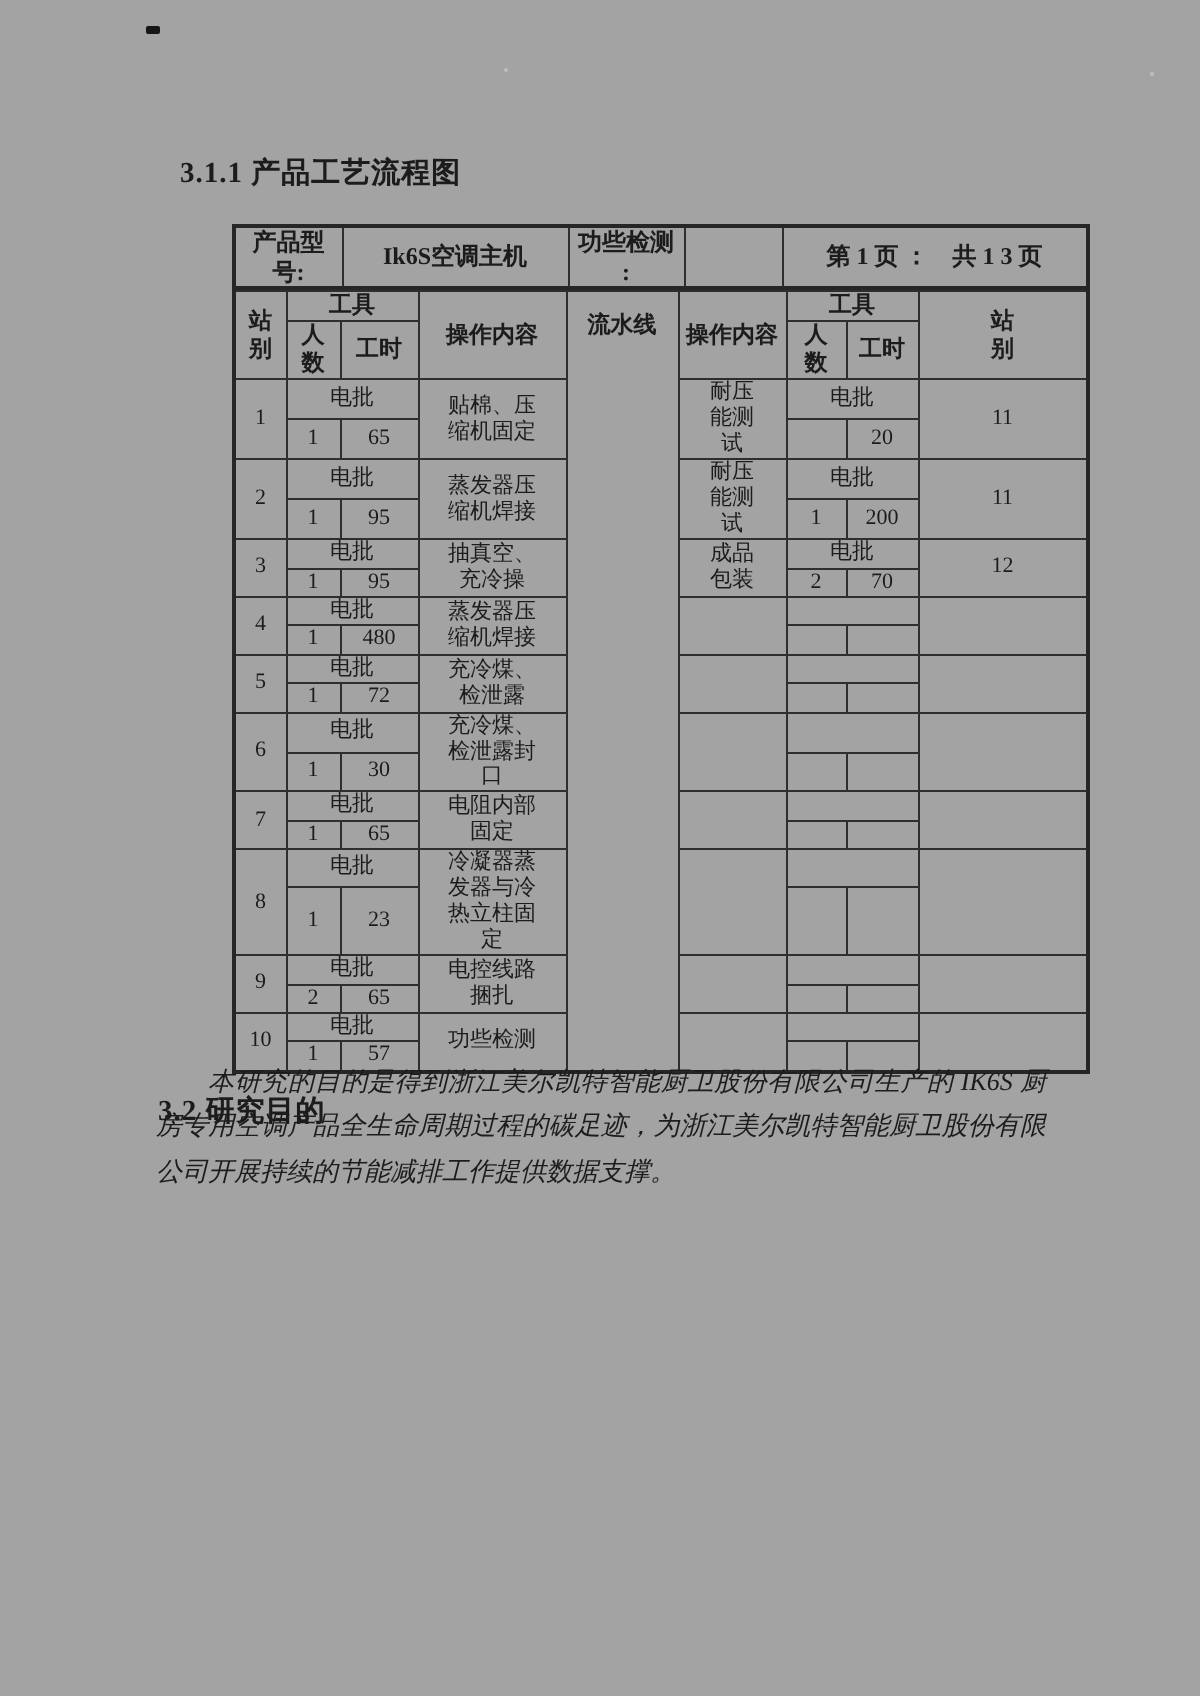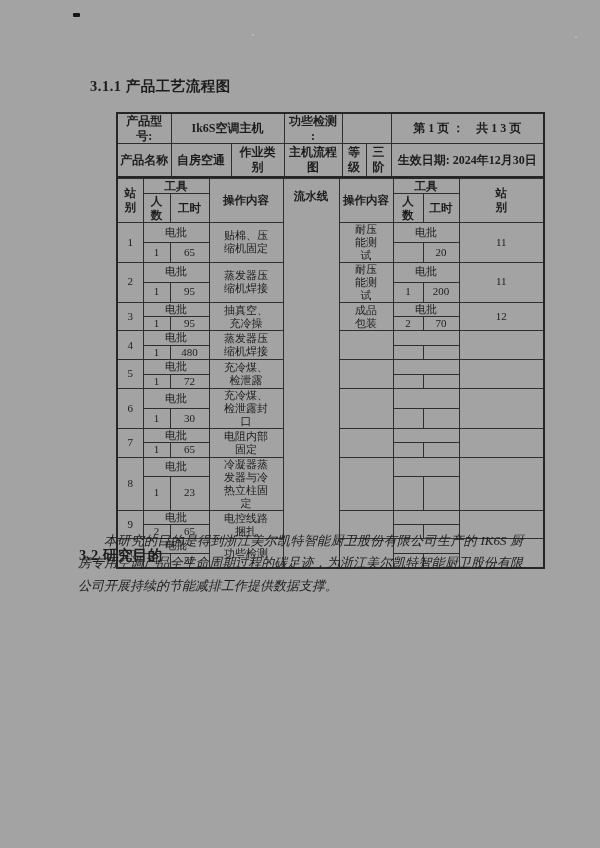--- a/index.html
+++ b/index.html
@@ -59,33 +59,20 @@
           <col style="width:153px">
         </colgroup>
       <tbody>
           <tr class="hr1">
         <td>产品型号:</td>
         <td colspan="2">Ik6S空调主机</td>
         <td>功些检测
 :</td>
         <td colspan="2"></td>
         <td>第 1 页 ：　共 1 3 页</td>
-      </tr>
-      <tr class="hr2">
-        <td>产品名称</td>
-        <td>自房空通</td>
-        <td>作业类
-别</td>
-        <td>主机流程
-图</td>
-        <td>等
-级</td>
-        <td>三
-阶</td>
-        <td>生效日期: 2024年12月30日</td>
       </tr>
     </tbody>
       </table>
 
     <table id="tbl-body">
       <colgroup>
           <col style="width:26px">
           <col style="width:27px">
           <col style="width:39px">
           <col style="width:74px">

